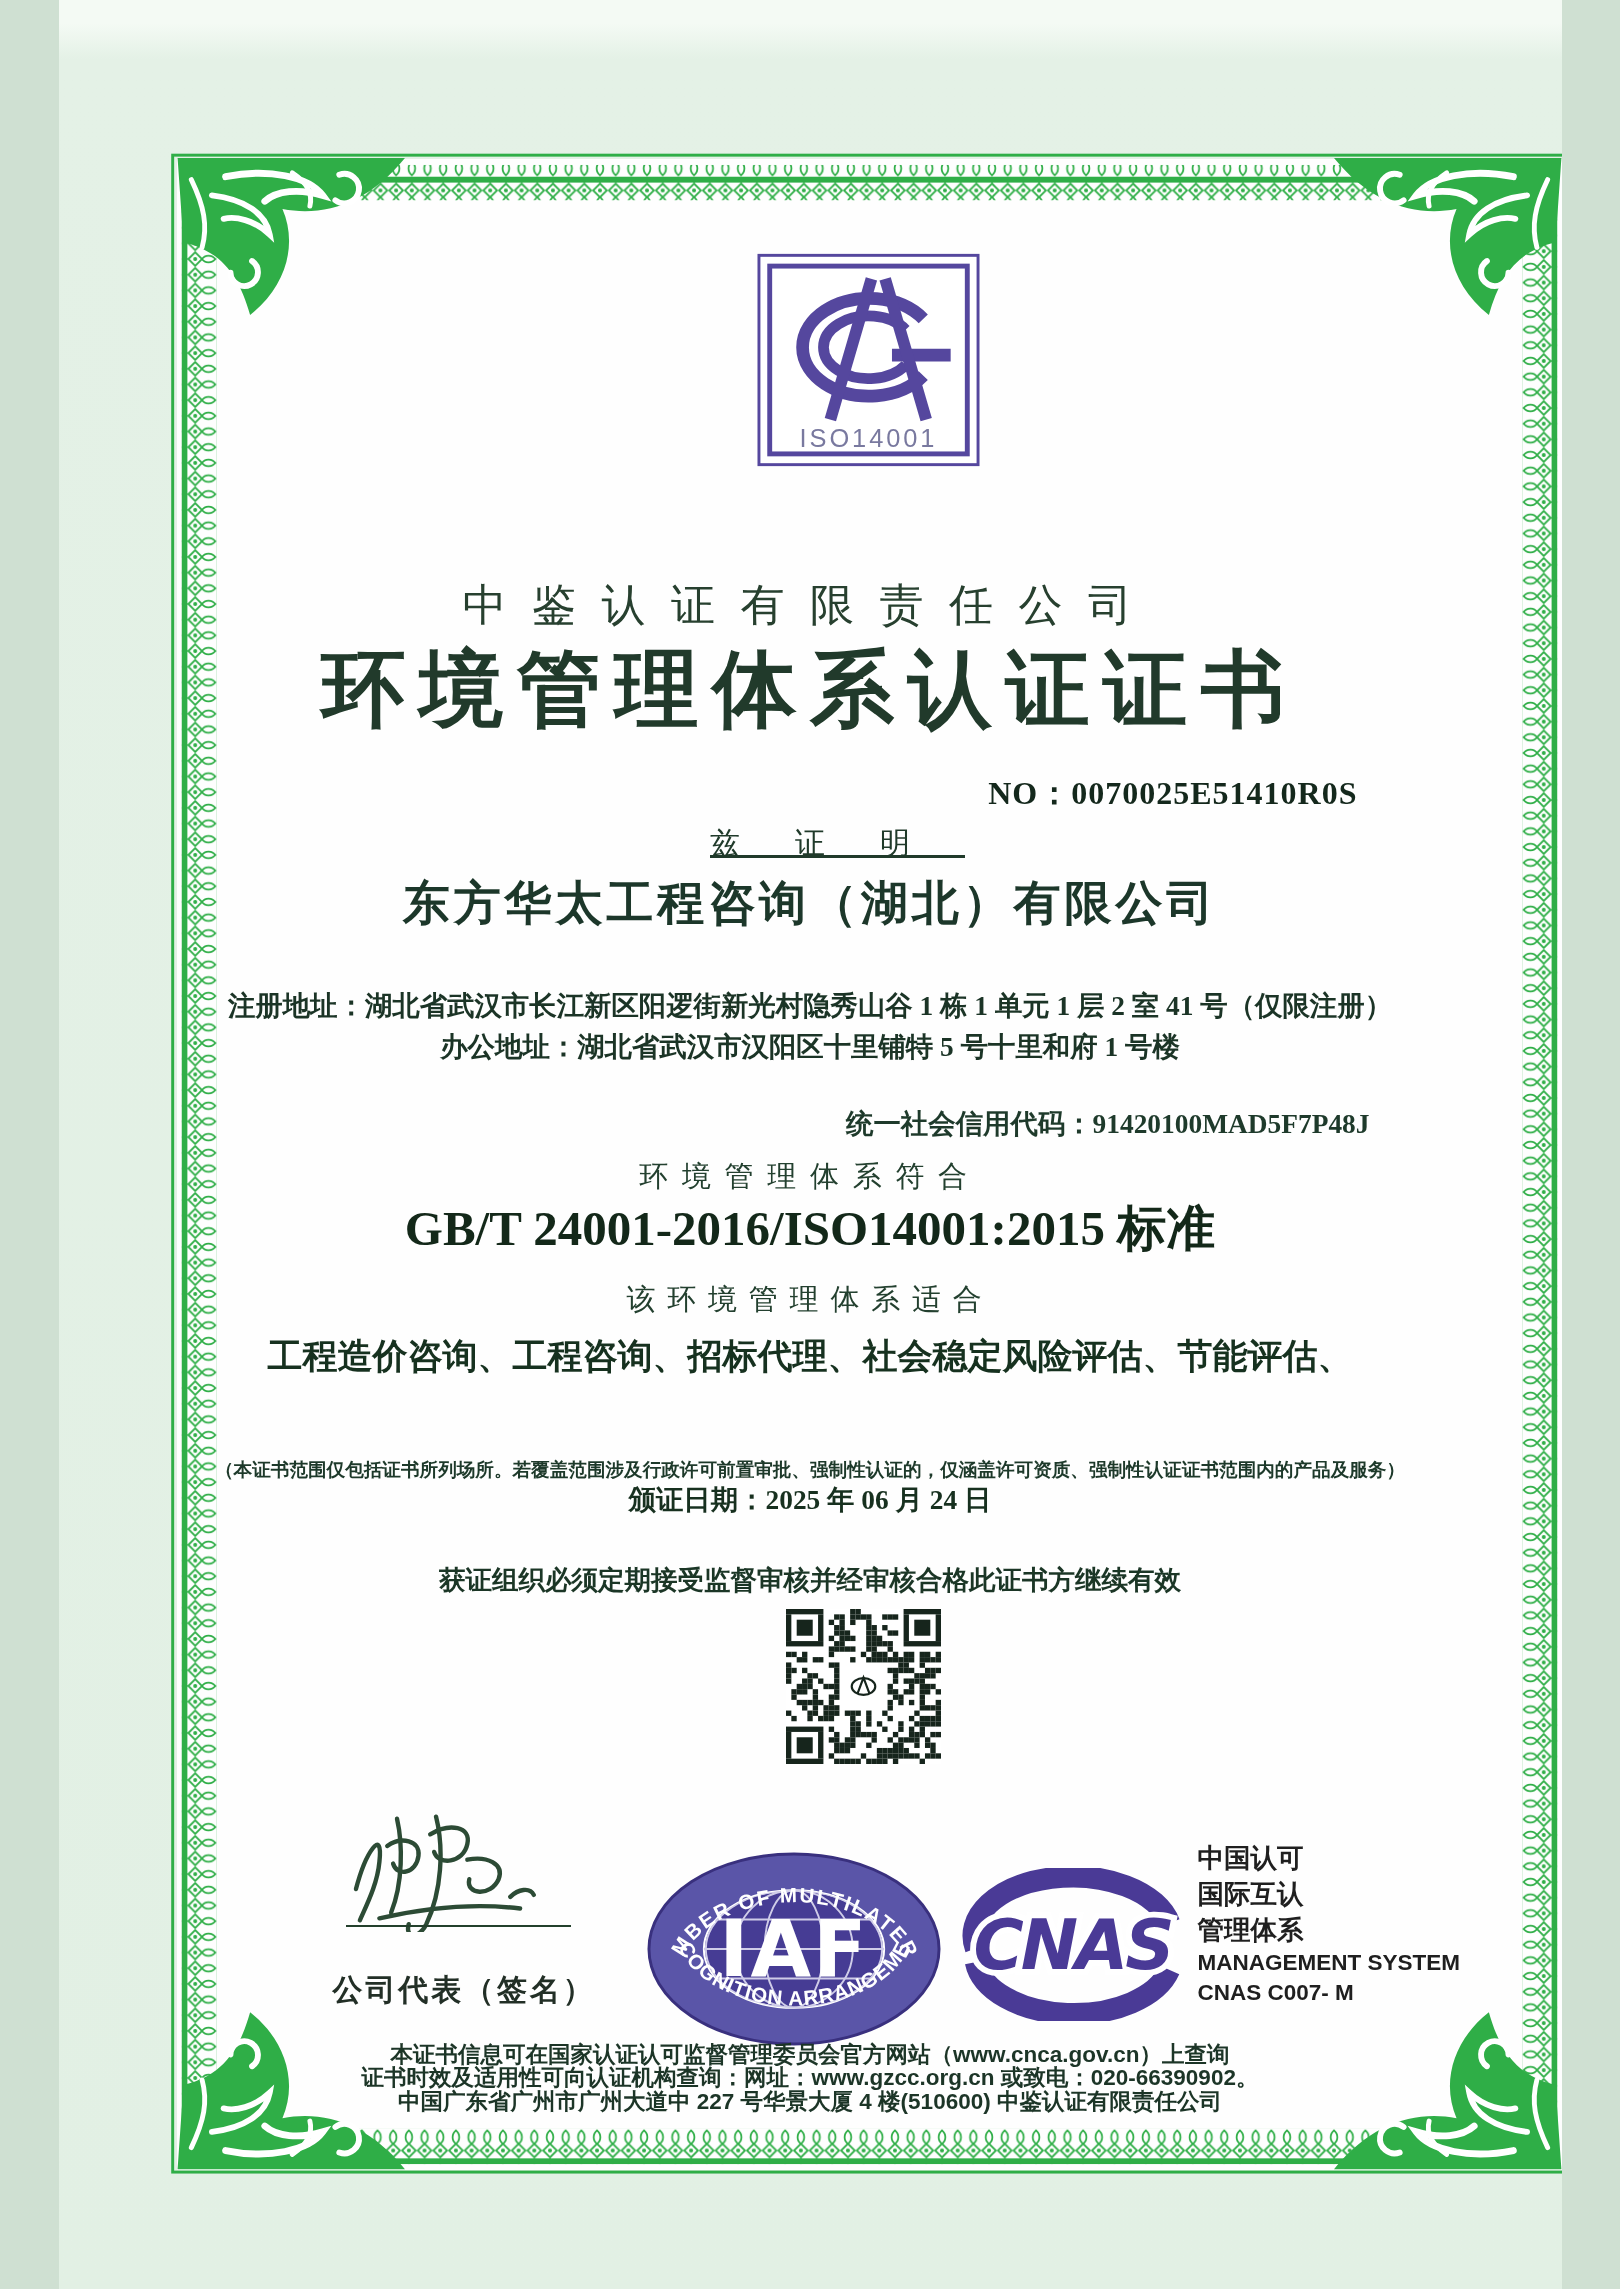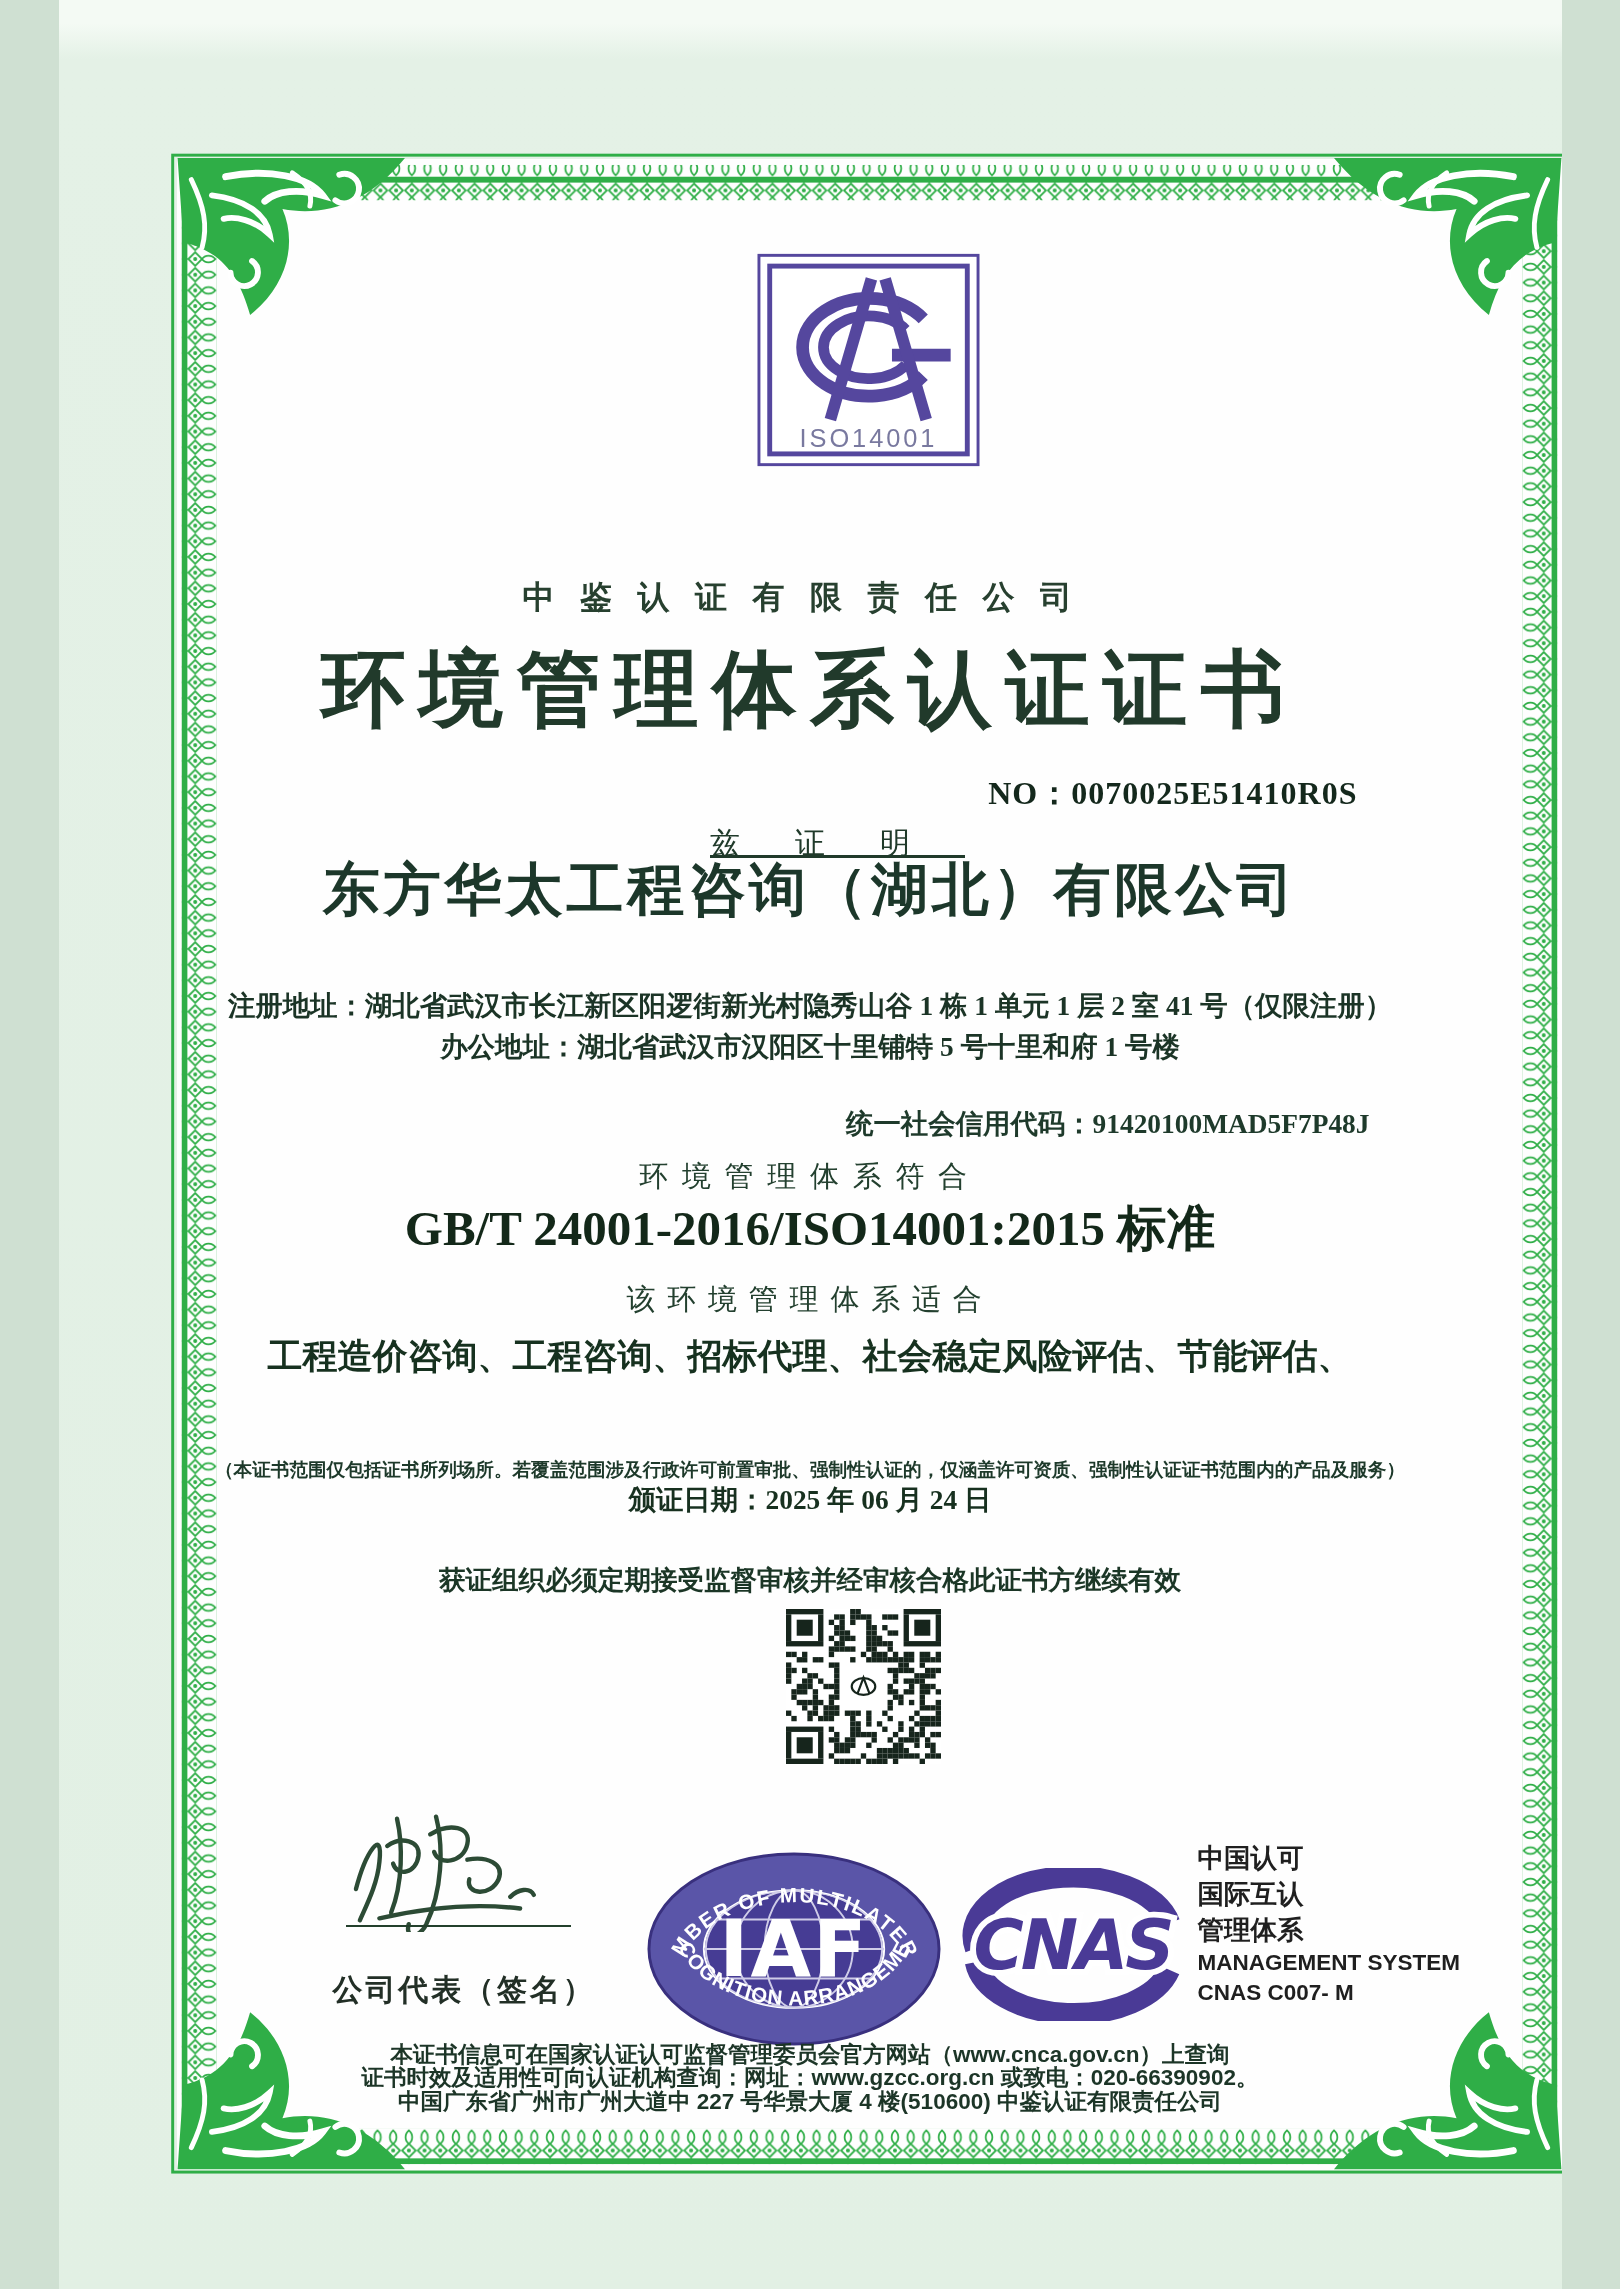--- a/index.html
+++ b/index.html
@@ -2,25 +2,25 @@
 <html><head>
 <meta charset="utf-8">
 <style>
   html,body{margin:0;padding:0;background:#cfe0d2;}
   .page{position:relative;width:1503px;height:2290px;margin:0 auto;
         background:linear-gradient(180deg,#f4faf4 0px,#f4faf4 23.5px,#e4f1e6 59px,#e2f0e4 100%);
         overflow:hidden;font-family:"Liberation Serif","DejaVu Serif",serif;color:#1e3527;}
   .abs{position:absolute;}
   .ctr{left:0;right:0;text-align:center;}
   .white-area{left:118px;top:159px;width:1386px;height:2011px;background:#fefefe;}
-  .issuer{top:576px;font-size:32px;letter-spacing:25.5px;color:#27402f;font-weight:700;}
+  .issuer{top:576px;font-size:44px;letter-spacing:25.5px;color:#27402f;font-weight:400;}
   .title{top:633px;font-size:84px;font-weight:bold;letter-spacing:13.7px;color:#213a2b;}
   .no-line{top:772px;right:204px;font-size:32px;font-weight:bold;color:#14281c;letter-spacing:1px;}
   .hereby{top:823px;font-size:30px;letter-spacing:55px;padding-left:55px;color:#203a2a;text-decoration:underline;}
-  .company{top:852px;font-size:57px;font-weight:bold;letter-spacing:3.9px;color:#1c372a;}
+  .company{top:872px;font-size:47px;font-weight:bold;letter-spacing:3.9px;color:#1c372a;}
   .addr1{top:988px;font-size:27.4px;font-weight:bold;color:#1b3426;}
   .addr2{top:1029px;font-size:27.4px;font-weight:bold;color:#1b3426;}
   .credit{top:1106px;right:192px;font-size:27.4px;font-weight:bold;color:#1e3a2b;}
   .conforms{top:1157px;font-size:29px;letter-spacing:13.7px;color:#23402f;}
   .standard{top:1196px;font-size:49px;font-weight:bold;letter-spacing:0px;color:#132819;}
   .scope-label{top:1280px;font-size:29px;letter-spacing:11.8px;color:#23402f;}
   .scope1{top:1333px;font-size:35px;font-weight:bold;color:#16311f;}
   .scope2{top:1380px;font-size:35px;font-weight:bold;color:#16311f;}
   .note{top:1457px;font-size:18.6px;font-weight:bold;color:#1d392a;}
   .issue-date{top:1482px;font-size:27.4px;font-weight:bold;color:#17301f;}

